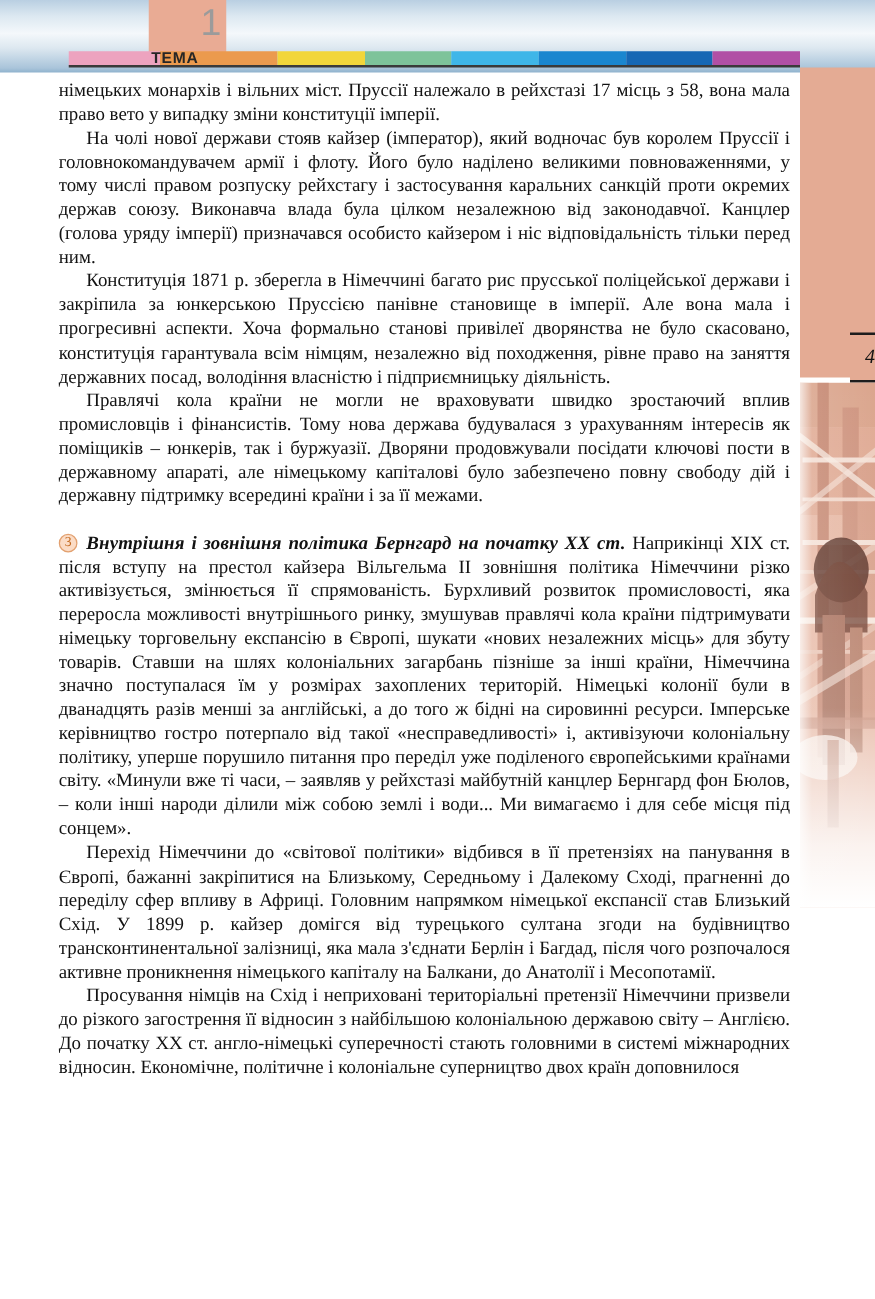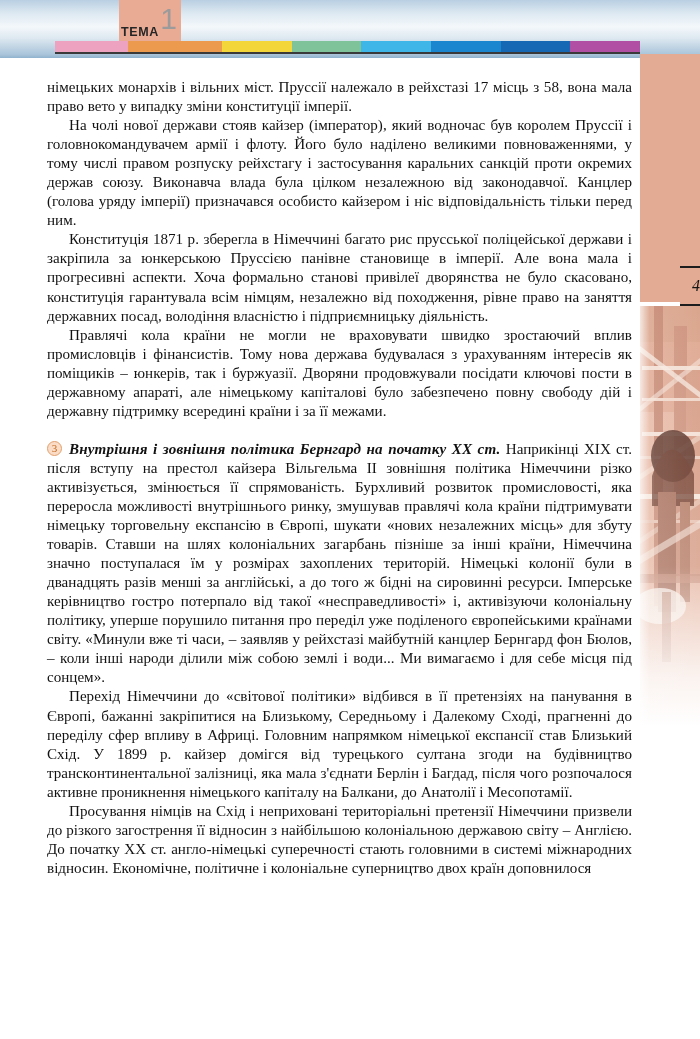--- a/index.html
+++ b/index.html
@@ -44,21 +44,21 @@
     box-sizing: border-box;
     font-family: "Liberation Sans", sans-serif;
     font-size: 30px;
     color: #9b9b9b;
     line-height: 34px;
     letter-spacing: 0px;
   }
   #theme-label {
     position: absolute;
     left: 121px;
-    top: 25px;
+    top: 39px;
     font-family: "Liberation Sans", sans-serif;
     font-weight: bold;
     font-size: 12.5px;
     letter-spacing: 0.6px;
     color: #262626;
     z-index: 6;
   }
 
   
   #color-strip {
@@ -120,21 +120,21 @@
     width: 60px;
     height: 420px;
     overflow: hidden;
   }
   #margin-photo svg { display: block; }
 
   
   #text-column {
     position: absolute;
     left: 47px;
-    top: 78px;
+    top: 64px;
     width: 585px;
     font-size: 15.1px;
     line-height: 19.05px;
     color: #121212;
     text-align: justify;
     text-justify: inter-word;
   }
   #text-column p {
     margin: 0;
     text-indent: 22px;

